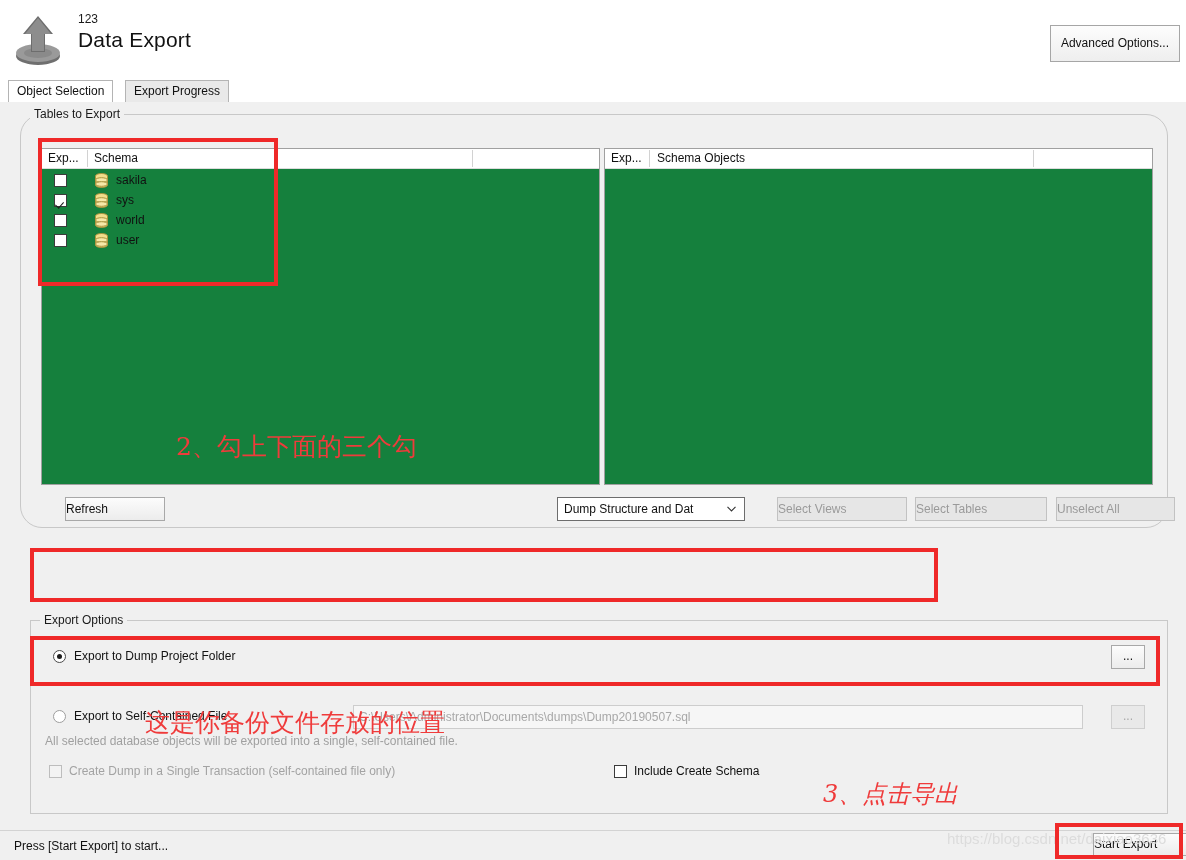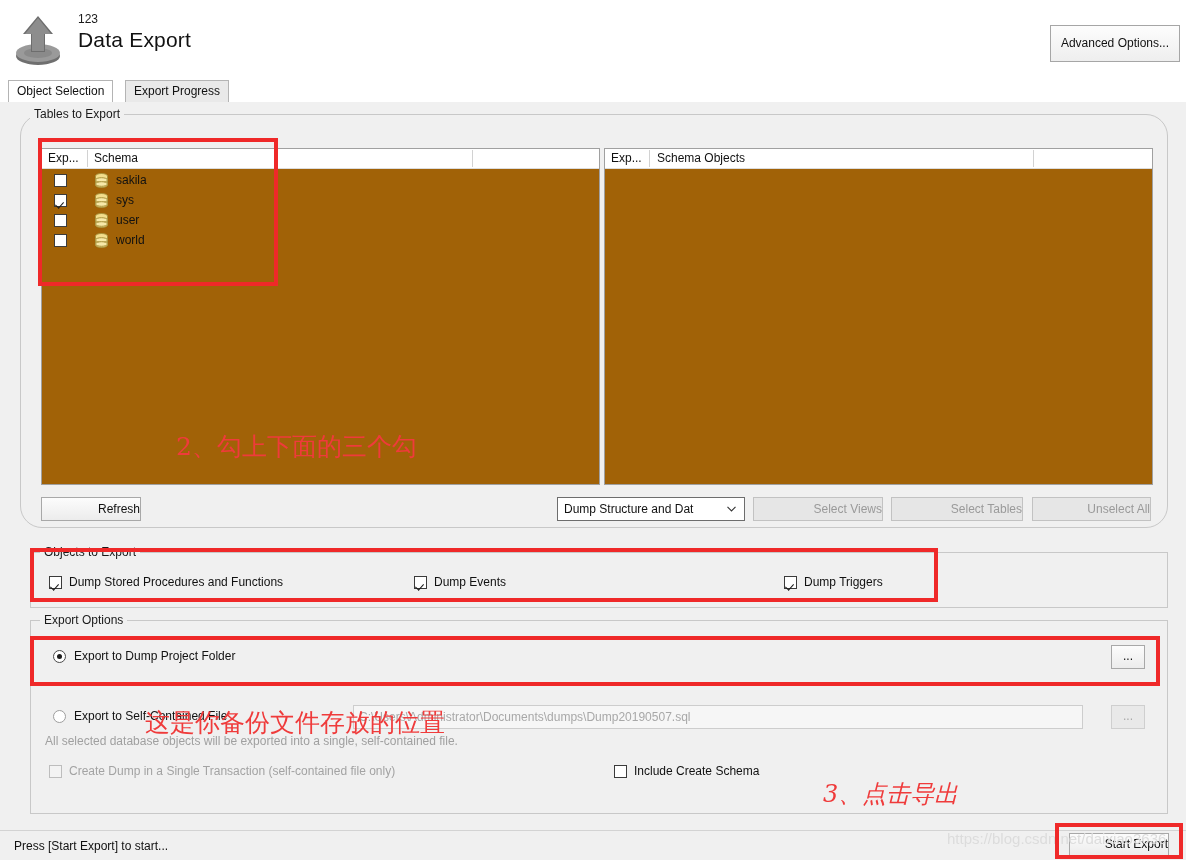--- a/index.html
+++ b/index.html
@@ -115,21 +115,21 @@
     color: #1a1a1a;
   }
 
   #gb-tables { left: 20px; top: 12px; width: 1146px; height: 412px; border-radius: 22px; }
   #gb-objects { left: 30px; top: 450px; width: 1136px; height: 54px; }
   #gb-export { left: 30px; top: 518px; width: 1136px; height: 192px; }
 
   
   .listbox {
     position: absolute;
-    background: #a16207;
+    background: #15803d;
     border: 1px solid #a0a0a0;
   }
   #list-left  { left: 20px; top: 33px; width: 557px; height: 335px; }
   #list-right { left: 583px; top: 33px; width: 547px; height: 335px; }
 
   .lb-header {
     position: relative;
     height: 19px;
     border-bottom: 1px solid #dcdcdc;
     background: #ffffff;
@@ -185,27 +185,28 @@
     left: 74px; top: 2px;
     font-size: 12px;
     color: #111;
   }
 
   
   .btn {
     position: absolute;
     height: 24px;
     line-height: 23px;
-    text-align: right;
+    text-align: left;
     font-size: 12px;
     background: linear-gradient(#fcfcfc, #ececec);
     border: 1px solid #a8a8a8;
     color: #111;
     cursor: default;
     box-sizing: border-box;
+    margin-left: 24px;
   }
   .btn.disabled {
     color: #9a9a9a;
     background: #e6e6e6;
     border-color: #c2c2c2;
   }
   #btn-refresh { left: 20px; top: 382px; width: 100px; }
   #btn-select-views  { left: 732px; top: 382px; width: 130px; }
   #btn-select-tables { left: 870px; top: 382px; width: 132px; }
   #btn-unselect-all  { left: 1011px; top: 382px; width: 119px; }
@@ -458,32 +459,32 @@
           </div>
 
           <div class="lb-row">
             <div class="cb"></div>
             <svg class="db-icon" viewBox="0 0 15 16">
               <ellipse cx="7.5" cy="3" rx="6" ry="2.5" fill="#f2dd8c" stroke="#a8923c"></ellipse>
               <path d="M1.5 3 v9 a6 2.5 0 0 0 12 0 V3" fill="#f2dd8c" stroke="#a8923c"></path>
               <ellipse cx="7.5" cy="7" rx="6" ry="2.3" fill="#f7e9a8" stroke="#a8923c"></ellipse>
               <ellipse cx="7.5" cy="11" rx="6" ry="2.3" fill="#f7e9a8" stroke="#a8923c"></ellipse>
             </svg>
-            <div class="row-label">user</div>
+            <div class="row-label">world</div>
           </div>
 
           <div class="lb-row">
             <div class="cb"></div>
             <svg class="db-icon" viewBox="0 0 15 16">
               <ellipse cx="7.5" cy="3" rx="6" ry="2.5" fill="#f2dd8c" stroke="#a8923c"></ellipse>
               <path d="M1.5 3 v9 a6 2.5 0 0 0 12 0 V3" fill="#f2dd8c" stroke="#a8923c"></path>
               <ellipse cx="7.5" cy="7" rx="6" ry="2.3" fill="#f7e9a8" stroke="#a8923c"></ellipse>
               <ellipse cx="7.5" cy="11" rx="6" ry="2.3" fill="#f7e9a8" stroke="#a8923c"></ellipse>
             </svg>
-            <div class="row-label">world</div>
+            <div class="row-label">user</div>
           </div>
 
         </div>
       </div>
 
       <div class="listbox" id="list-right">
         <div class="lb-header">
           <div class="lb-divider d1"></div>
           <div class="lb-divider d2"></div>
           <div class="lb-col c1">Exp...</div>
@@ -498,36 +499,20 @@
         <svg class="chev" viewBox="0 0 9 6">
           <path d="M0.5 0.8 L4.5 5 L8.5 0.8" fill="none" stroke="#333" stroke-width="1.1"></path>
         </svg>
       </div>
 
       <div class="btn disabled" id="btn-select-views">Select Views</div>
       <div class="btn disabled" id="btn-select-tables">Select Tables</div>
       <div class="btn disabled" id="btn-unselect-all">Unselect All</div>
     </div>
 
-    <div class="groupbox" id="gb-objects">
-      <div class="gb-label">Objects to Export</div>
-
-      <div class="chk-item" id="chk-sp">
-        <span class="chk-box checked"></span>
-        <span class="chk-text">Dump Stored Procedures and Functions</span>
-      </div>
-      <div class="chk-item" id="chk-ev">
-        <span class="chk-box checked"></span>
-        <span class="chk-text">Dump Events</span>
-      </div>
-      <div class="chk-item" id="chk-tr">
-        <span class="chk-box checked"></span>
-        <span class="chk-text">Dump Triggers</span>
-      </div>
-    </div>
 
     <div class="groupbox" id="gb-export">
       <div class="gb-label">Export Options</div>
 
       <div class="radio-item" id="rad-folder">
         <span class="radio-dot sel"></span>
         <span class="radio-text">Export to Dump Project Folder</span>
       </div>
       <div class="dots-btn" id="dots-folder">...</div>
 

